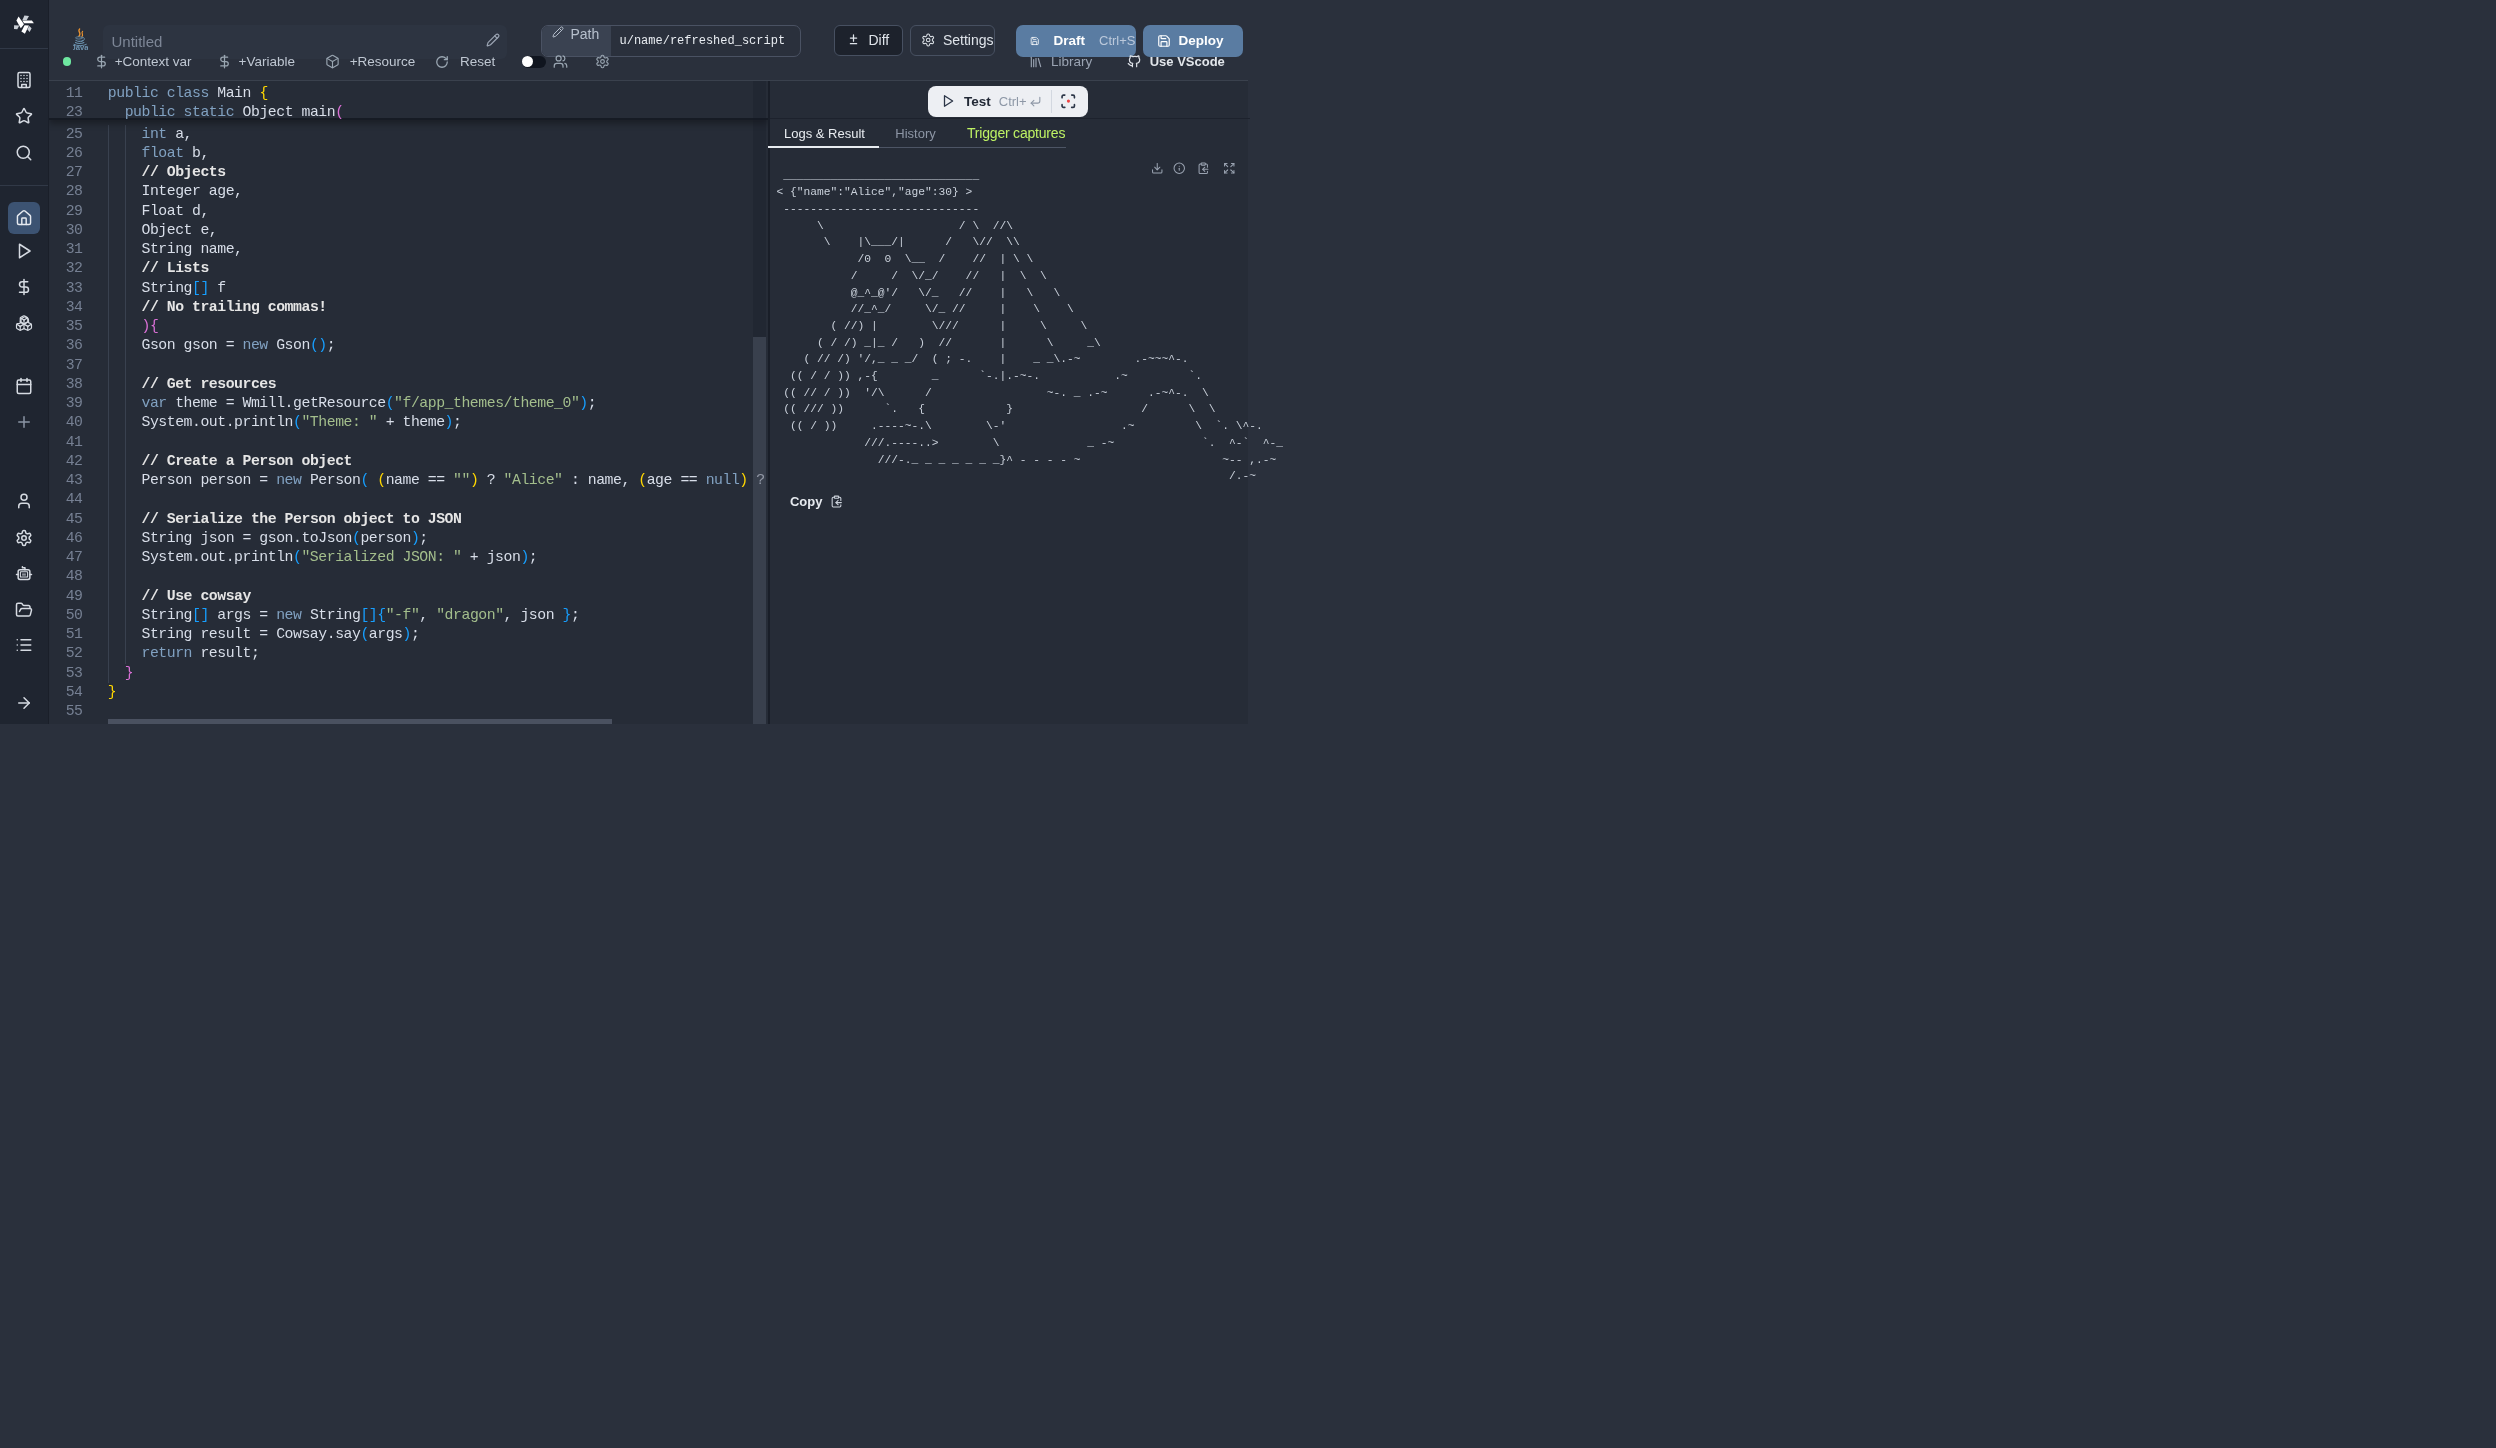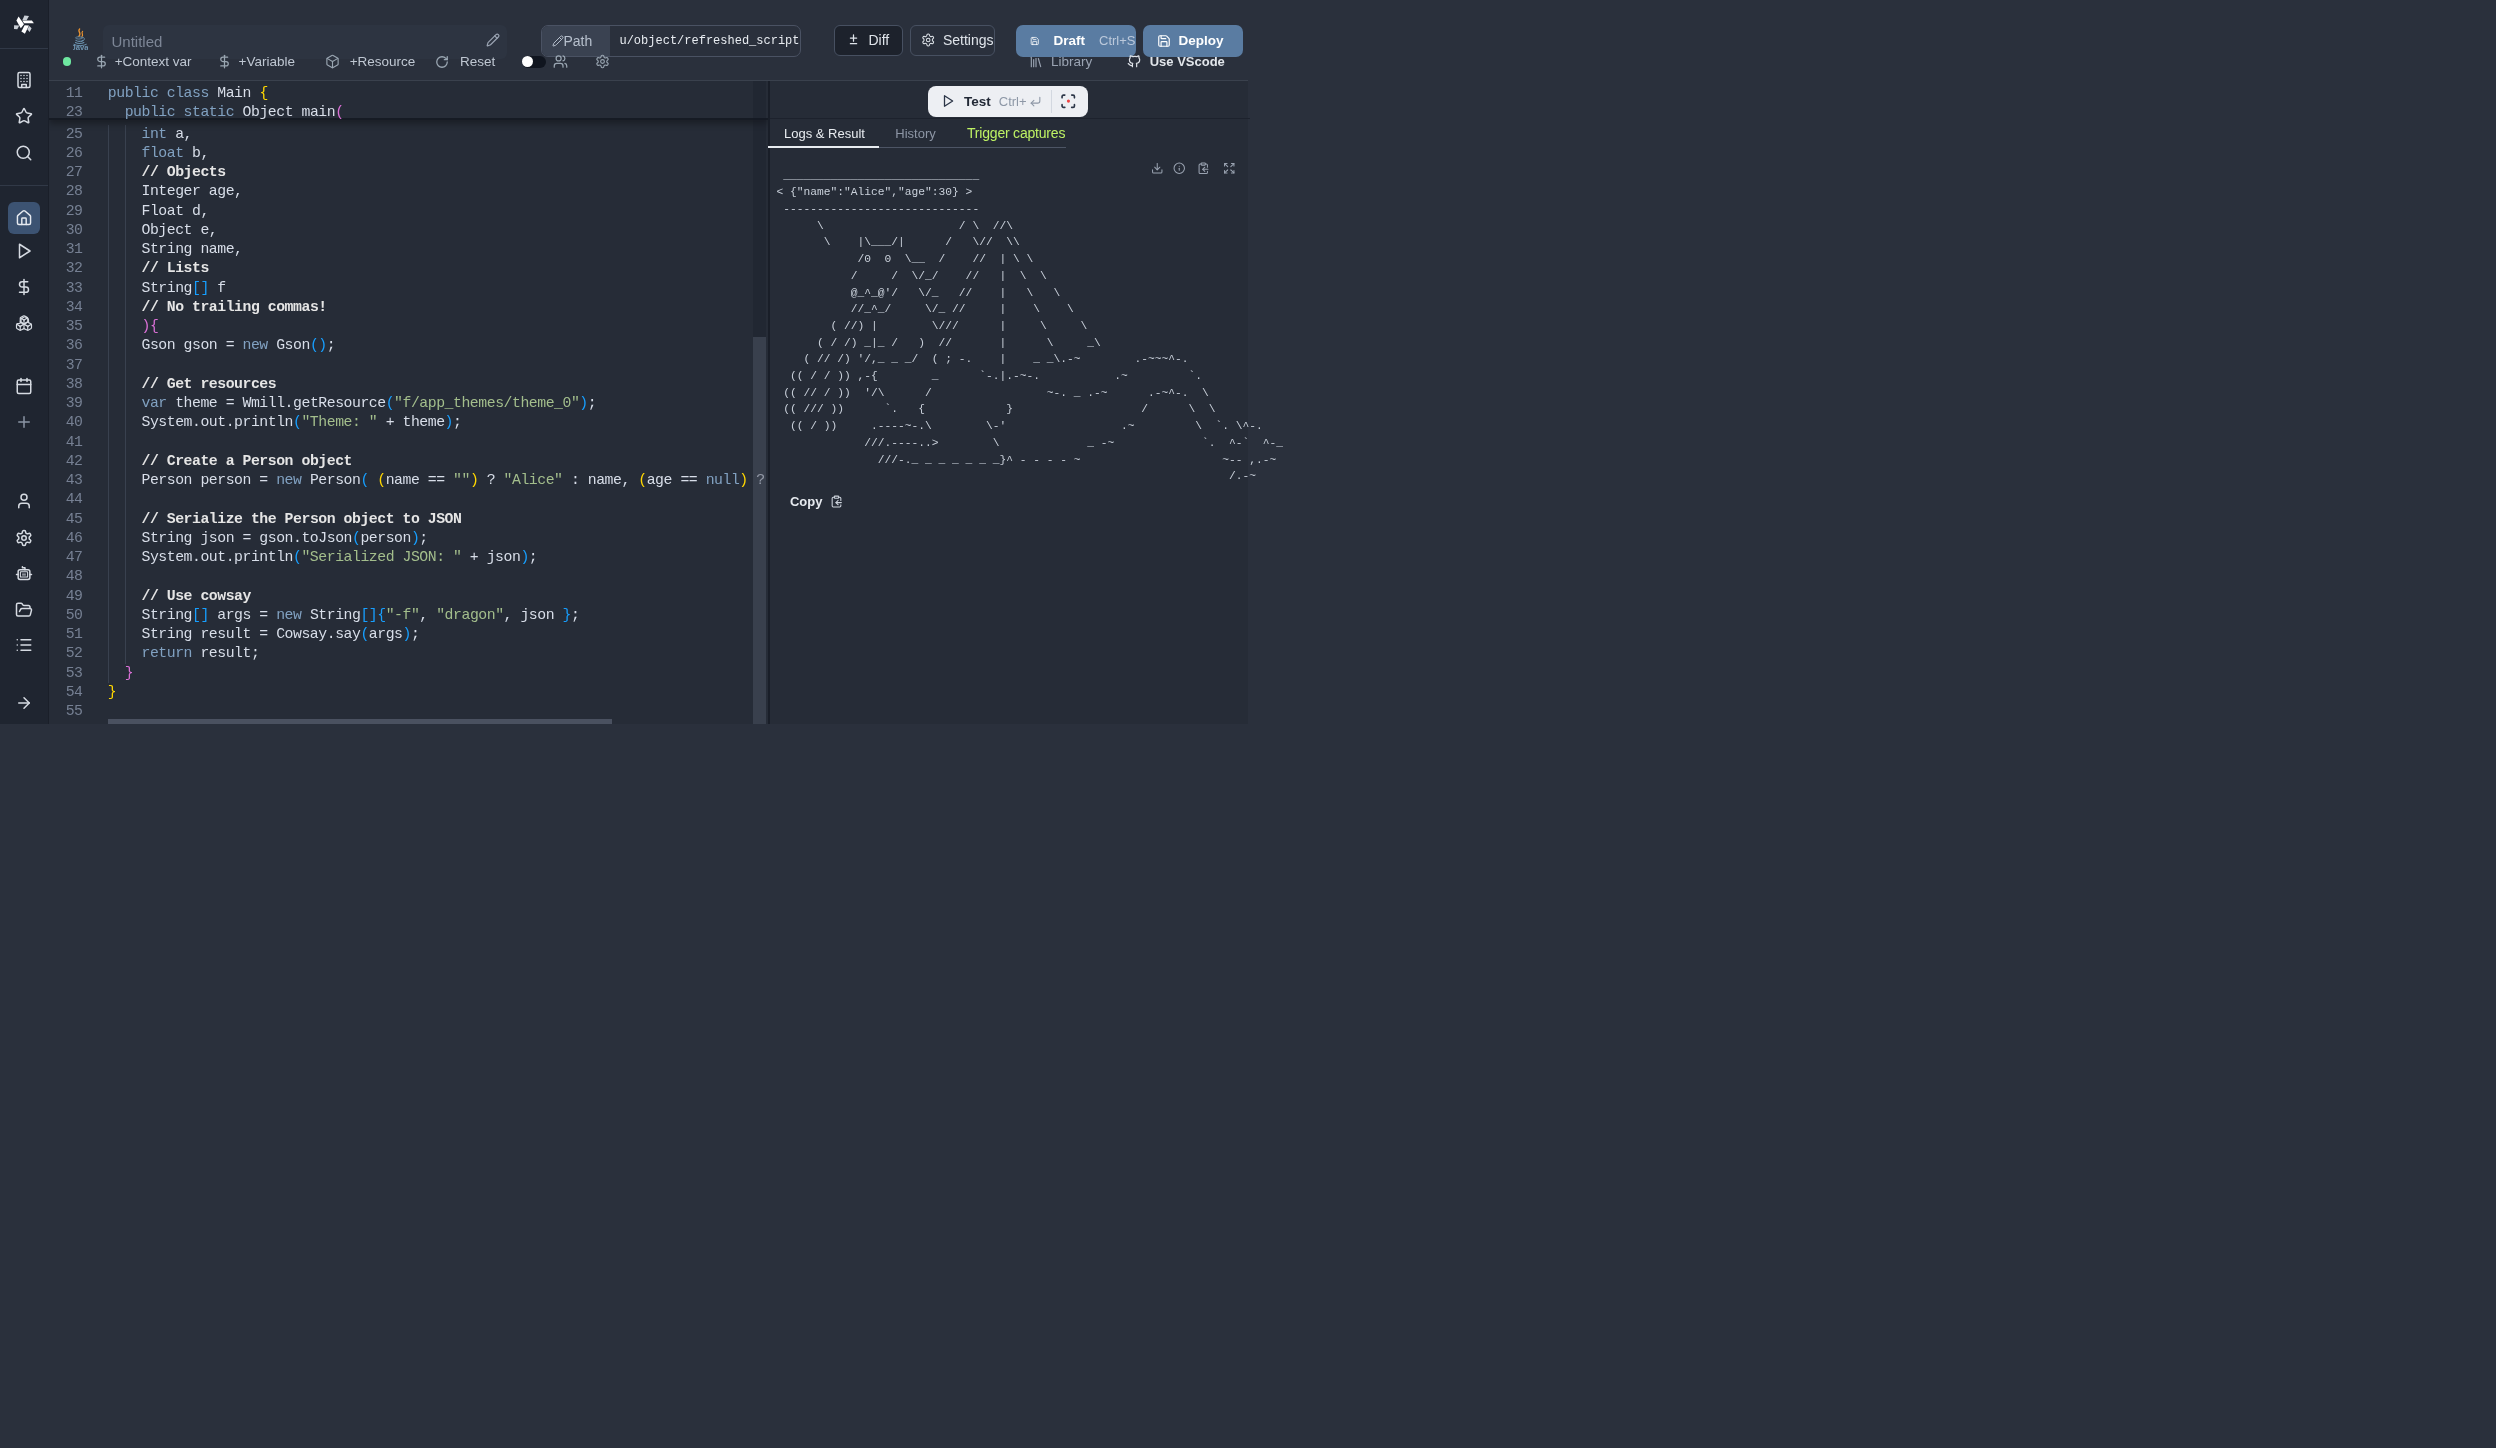--- a/index.html
+++ b/index.html
@@ -10,21 +10,21 @@
 svg { display:block; }
 
 #sidebar { left:0; top:0; width:48.5px; height:724px; background:#1f2530; border-right:1px solid #1a1f29; }
 .sdiv { position:absolute; left:0; width:48px; height:1px; background:#313947; }
 .sic { position:absolute; left:50%; transform:translate(-50%,-50%); color:#d6dbe2; }
 #homebtn { position:absolute; left:8px; top:202px; width:31.5px; height:31.5px; background:#3c5372; border-radius:6px; }
 
 #topbar { left:0; top:18px; width:1248px; height:47.5px;text-decoration:underline; }
 #untitled { left:102.5px; top:6.5px; width:404px; height:34px; background:#2d3441; border-radius:6px; color:#7d8696; font-size:15px; line-height:34px; padding-left:9px; }
 #pathbox { left:540.5px; top:7px; width:260px; height:32px; border:1px solid #4a5263; border-radius:7px; overflow:hidden; display:flex; }
-#pathlabel { width:69px; height:100%; background:#3a4251; color:#b7c0cd; font-size:14px; display:flex; align-items:center; padding-left:10px; }
+#pathlabel { width:69px; height:100%; background:#3a4251; color:#b7c0cd; font-size:14px; display:flex; gap:7px; padding-left:10px; }
 #pathval { flex:1; color:#e8ecf1; font-family:"Liberation Mono",monospace; font-size:12px; display:flex; align-items:center; padding-left:9px; }
 .tbtn { position:absolute; top:7px; height:30.5px; border-radius:6px; display:flex; align-items:center; font-size:14px; color:#dfe4ea; }
 .bluebtn { position:absolute; top:6.5px; height:32px; border-radius:7px; background:#5a7ca2; display:flex; align-items:center; color:#fff; }
 
 #toolbar { left:0; top:47.5px; width:1248px; height:32.5px; }
 .titem { position:absolute; top:0; height:28px; display:flex; align-items:center; gap:6px; color:#bfc7d2; font-size:13.5px; white-space:nowrap; }
 
 #editor { left:48.5px; top:80px; width:719.5px; height:644px; background:#262c37; overflow:hidden; font-family:"Liberation Mono",monospace; font-size:14.8px; letter-spacing:-0.46px; line-height:19.25px; }
 .cl { position:absolute; left:0; width:100%; height:19.25px; white-space:pre; color:#d8dee9; }
 .cl .num { position:absolute; left:0; top:0; width:34px; text-align:right; color:#768093; }
@@ -197,21 +197,21 @@
         </svg>
       </div>
 <div id="pathbox" class="abs">
   <div id="pathlabel">
           <svg width="12" height="12" viewBox="0 0 24 24" fill="none" stroke="currentColor" stroke-width="2" stroke-linecap="round" stroke-linejoin="round">
             <path d="M21.174 6.812a1 1 0 0 0-3.986-3.987L3.842 16.174a2 2 0 0 0-.5.83l-1.321 4.352a.5.5 0 0 0 .623.622l4.353-1.32a2 2 0 0 0 .83-.497z"></path>
             <path d="m15 5 4 4"></path>
           </svg>
           <span>Path</span>
         </div>
-  <div id="pathval">u/object/refreshed_script</div>
+  <div id="pathval">u/name/refreshed_script</div>
 </div>
 <div class="tbtn" style="left:833.5px;width:69.5px;background:#1d222c;border:1px solid #475061;padding-left:11px;gap:8px">
         <svg width="15" height="15" viewBox="0 0 24 24" fill="none" stroke="currentColor" stroke-width="2" stroke-linecap="round" stroke-linejoin="round">
           <path d="M12 3v10"></path>
           <path d="M7 8h10"></path>
           <path d="M7 17h10"></path>
         </svg>
         <span>Diff</span>
       </div>
 <div class="tbtn" style="left:909.5px;width:85px;border:1px solid #475061;padding-left:10px;gap:8px">

